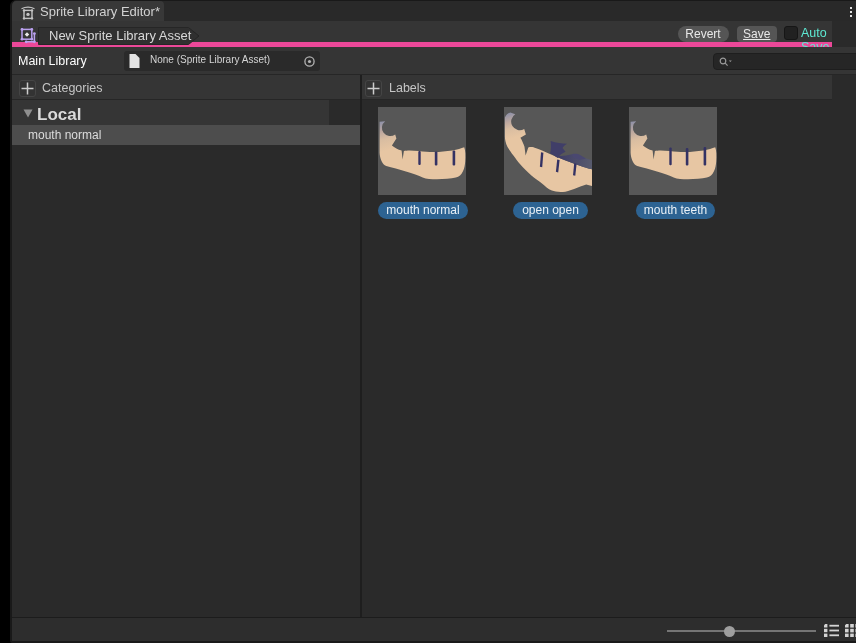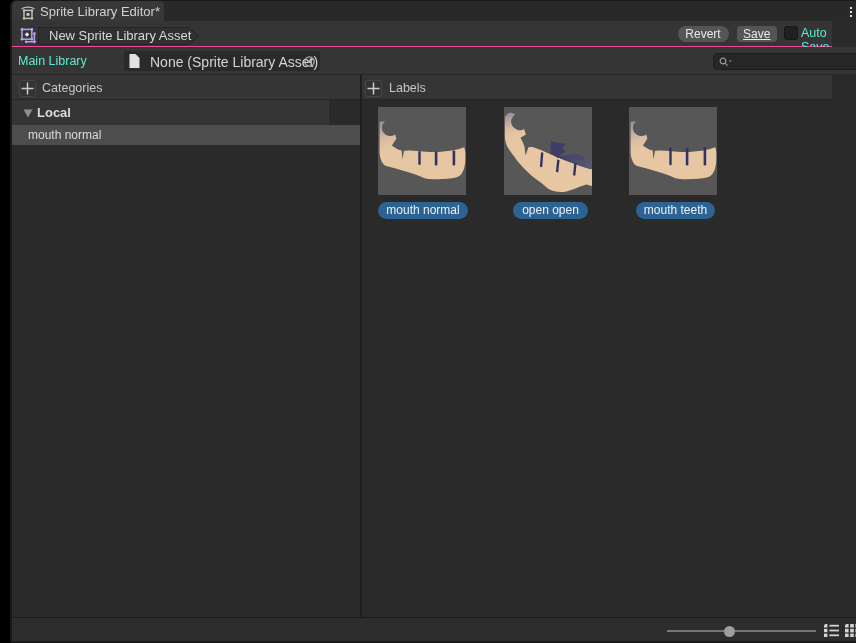--- a/index.html
+++ b/index.html
@@ -12,49 +12,49 @@
   .abs { position:absolute; }
   
   #tabbar { left:0; top:0; width:852px; height:20px; background:#292929; }
   #tab { left:0; top:0; width:152px; height:20px; background:#383838;
     border-radius:4px 4px 0 0; }
   #tabtext { left:28px; top:2.5px; font-size:13px; color:#d2d2d2; }
   #kebab { right:11px; top:5.5px; width:3px; }
   .kdot { position:absolute; width:2.2px; height:2.2px; background:#e2e2e2; left:0; }
   
   #toolbar { left:0; top:20px; width:820px; height:26px; background:#353535;
-    border-bottom:1px solid #ec4899; }
+    border-bottom:5px solid #ec4899; }
   #crumb { left:26px; top:5.5px; height:18px; width:162px; }
   .btn { position:absolute; background:#555555; border-radius:4px; color:#e8e8e8;
     font-size:12px; text-align:center; line-height:16px; height:16px; }
   #revert { left:665.5px; top:5px; width:51px;border-radius:8px; }
   #save { left:724.5px; top:5px; width:40.5px;text-decoration:underline; }
   #chk { left:772px; top:5px; width:14px; height:14px; background:#212121;
     border:1px solid #161616; border-radius:3px; }
   #autosave { left:789px; top:5px; font-size:12.5px; color:#5eead4; }
   
   #mainlib { left:0; top:46px; width:852px; height:28px; background:#353535;
     border-bottom:1px solid #262626; }
-  #mltext { left:6px; top:7px; font-size:12.5px; color:#5eead4; }
+  #mltext { left:6px; top:7px; font-size:12.5px; color:#ffffff; }
   #objfield { left:112px; top:4px; width:196px; height:20px; background:#2a2a2a;
     border-radius:3px; }
-  #objtext { left:26px; top:3px; font-size:14px; color:#d4d4d4; }
+  #objtext { left:26px; top:3px; font-size:10px; color:#d4d4d4; }
   #search { left:701px; top:6px; width:150px; height:17px; background:#262626;
     border:1px solid #1e1e1e; border-radius:4px; }
   
   #headers { left:0; top:74px; width:820px; height:25px; background:#353535;
     border-bottom:1px solid #262626; }
   .plusbtn { position:absolute; top:5px; width:17px; height:17px; background:#333333;
     border:1px solid #454545; border-radius:3px; color:#c8c8c8; }
   .hdrtext { position:absolute; top:6px; font-size:12.5px; color:#c6c6c6; }
   
   #divider { left:348px; top:74px; width:2px; height:542px; background:#1e1e1e; }
   #leftpanel { left:0; top:99px; width:348px; height:517px; background:#2a2a2a; }
   #localrow { left:0; top:0; width:317px; height:25px; background:#353535;
-    color:#dadada; font-size:13px; font-weight:bold; }
+    color:#dadada; font-size:17px; font-weight:bold; }
   #selrow { left:0; top:25px; width:348px; height:20px; background:#4d4d4d;
     color:#dcdcdc; font-size:12px; }
   #rightpanel { left:350px; top:99px; width:502px; height:517px; background:#2a2a2a; }
   .thumb { position:absolute; top:7px; width:88px; height:88px; background:#575757; }
   .pill { position:absolute; top:102px; height:17px; background:#2d6392;
     border-radius:8.5px; color:#eaf1f7; font-size:12px; line-height:17px;
     text-align:center; }
   
   #bottombar { left:0; top:616px; width:852px; height:24px; background:#2d2d2d;
     border-top:1px solid #1c1c1c; }

